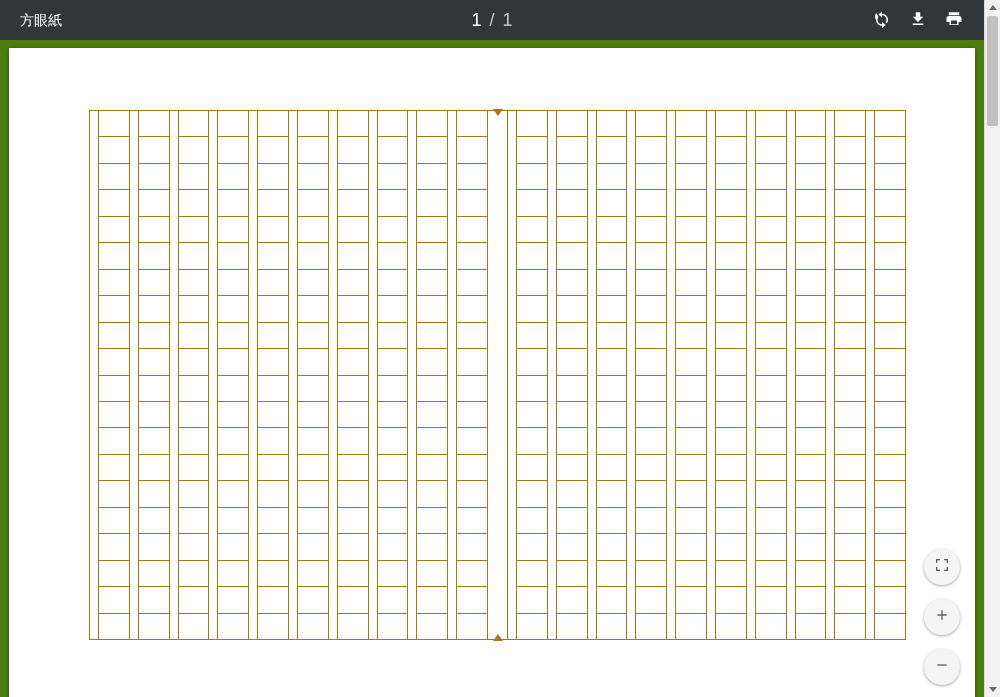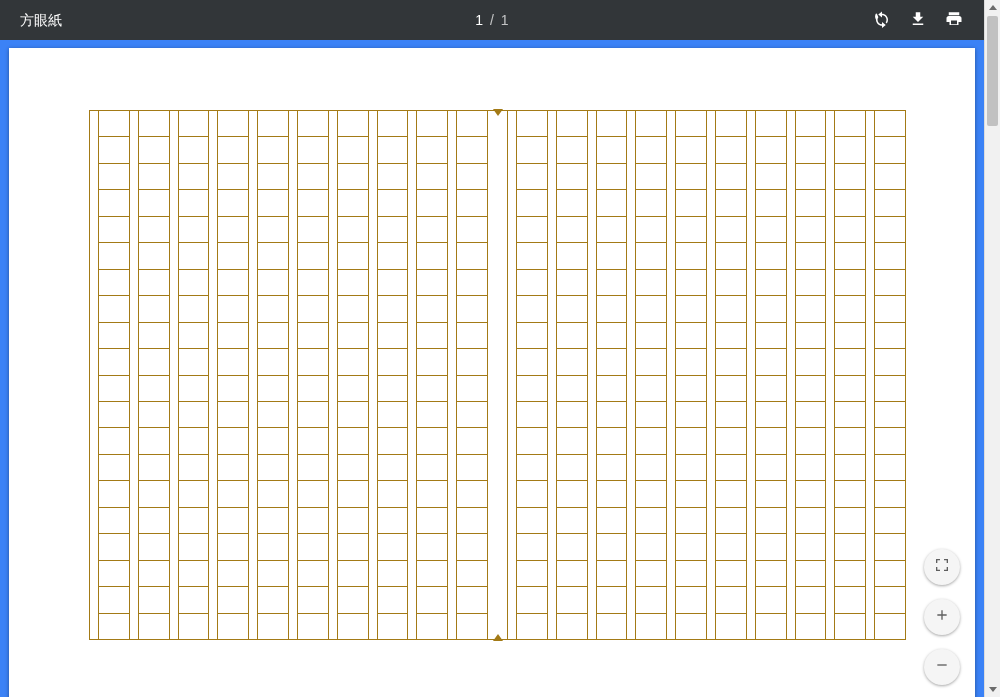--- a/index.html
+++ b/index.html
@@ -11,21 +11,21 @@
     background: #e6e6e6;
     overflow: hidden;
   }
 
   #viewer-frame {
     position: absolute;
     left: 0;
     top: 0;
     width: 984px;
     height: 697px;
-    background: #3b82f6;
+    background: #4d7c0f;
     overflow: hidden;
     text-decoration: underline;
   }
 
   
   .toolbar {
     position: relative;
     height: 40px;
     background: #323639;
     color: #fff;
@@ -42,21 +42,21 @@
     line-height: 40px;
     font-size: 14px;
     color: #fff;
   }
   .toolbar .page-count {
     position: absolute;
     left: 0;
     right: 0;
     text-align: center;
     line-height: 40px;
-    font-size: 14px;
+    font-size: 18px;
     color: #fff;
     pointer-events: none;
   }
   .toolbar .page-count .cur { font-weight: normal; }
   .toolbar .page-count .sep { opacity: 0.7; padding: 0 3px; }
   .toolbar .page-count .tot { opacity: 0.7; }
   .toolbar .actions {
     position: absolute;
     right: 12px;
     top: 0;

